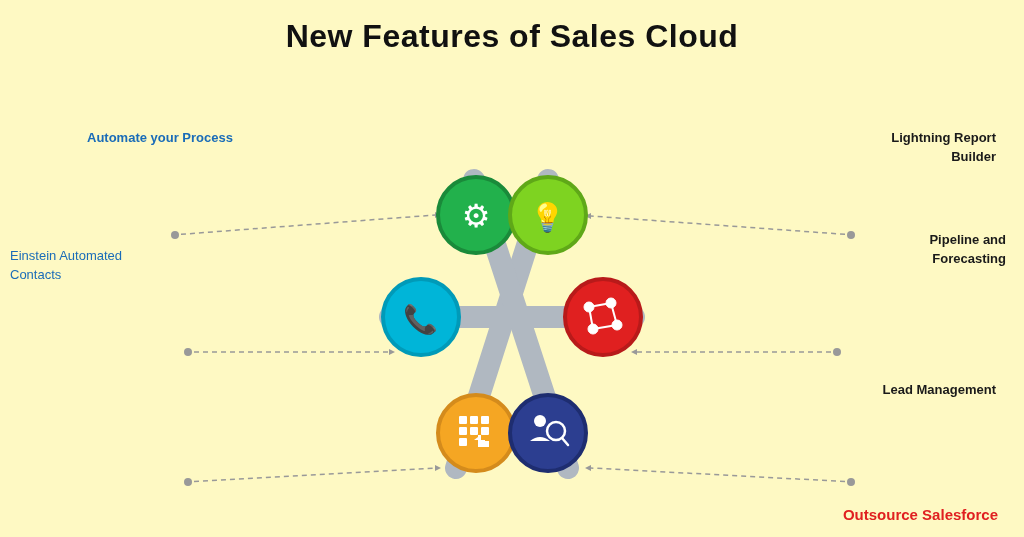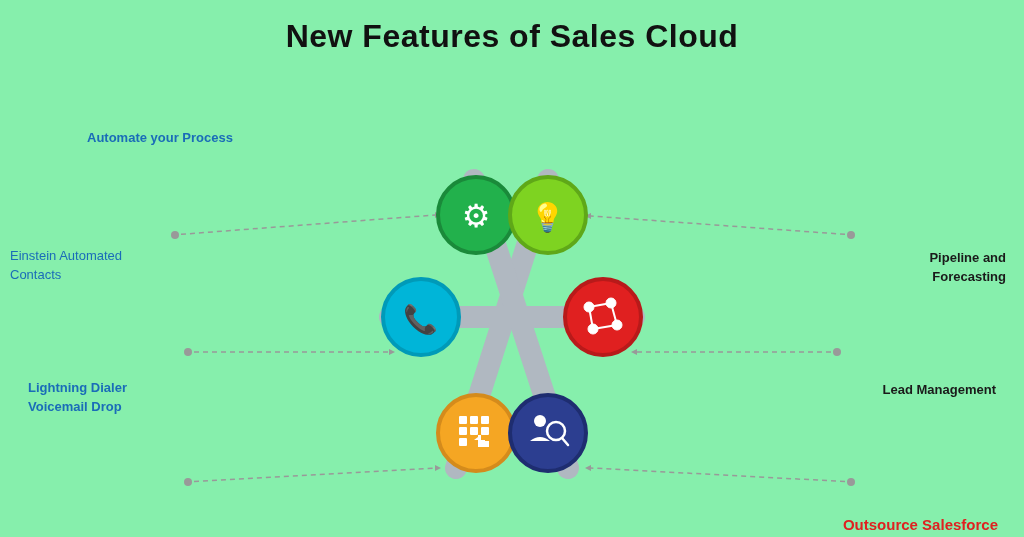--- a/index.html
+++ b/index.html
@@ -7,58 +7,58 @@
       width: 1024px;
       height: 537px;
       background: #f0f2f5;
       font-family: Arial, sans-serif;
       overflow: hidden;
       position: relative;
     }
     .container {
       width: 1024px;
       height: 537px;
-      background: #86efac;
+      background: #fef9c3;
       position: relative;
     }
     .title {
       text-align: center;
       font-size: 32px;
       font-weight: 900;
       padding-top: 18px;
       color: #111;
       letter-spacing: 0.5px;
     }
     .brand {
       position: absolute;
-      bottom: 4px;
+      bottom: 14px;
       right: 26px;
       font-size: 15px;
       font-weight: 800;
       color: #e02020;
     }
   </style>
 </head>
 <body>
 
 <div class="container">
   <div class="title">New Features of Sales Cloud</div>
 
   <div style="position:absolute; top:128px; left:42px;margin-left:45px;">
     <span style="font-size:13px;font-weight:700;color:#1a6cb8;line-height:1.4;">Automate your
 Process</span>
   </div>
   <div style="position:absolute; top:246px; left:10px;">
     <span style="font-size:13px;font-weight:400;color:#1a6cb8;line-height:1.4;">Einstein Automated<br>Contacts</span>
   </div>
-  <div style="position:absolute; top:378px; left:28px;">
-    <span style="font-size:13px;font-weight:700;color:#1a6cb8;line-height:1.4;">Lightning Dialer<br>Voicemail Drop</span>
+
+  <div style="position:absolute; top:128px; right:28px;text-align:right;">
+    <span style="font-size:13px;font-weight:600;color:#1a1a1a;line-height:1.4;">Lightning Report<br>Builder</span>
   </div>
-
-  <div style="position:absolute; top:248px; right:18px;text-align:right;">
+  <div style="position:absolute; top:230px; right:18px;text-align:right;">
     <span style="font-size:13px;font-weight:600;color:#1a1a1a;line-height:1.4;">Pipeline and<br>Forecasting</span>
   </div>
   <div style="position:absolute; top:380px; right:28px;text-align:right;">
     <span style="font-size:13px;font-weight:600;color:#1a1a1a;line-height:1.4;margin-top:28px;">Lead Management</span>
   </div>
 
   <svg style="position:absolute;top:80px;left:0;width:1024px;height:440px;">
 
     <line x1="548" y1="100" x2="456" y2="388" stroke="#b0b8c1" stroke-width="22" stroke-linecap="round"></line>
 

